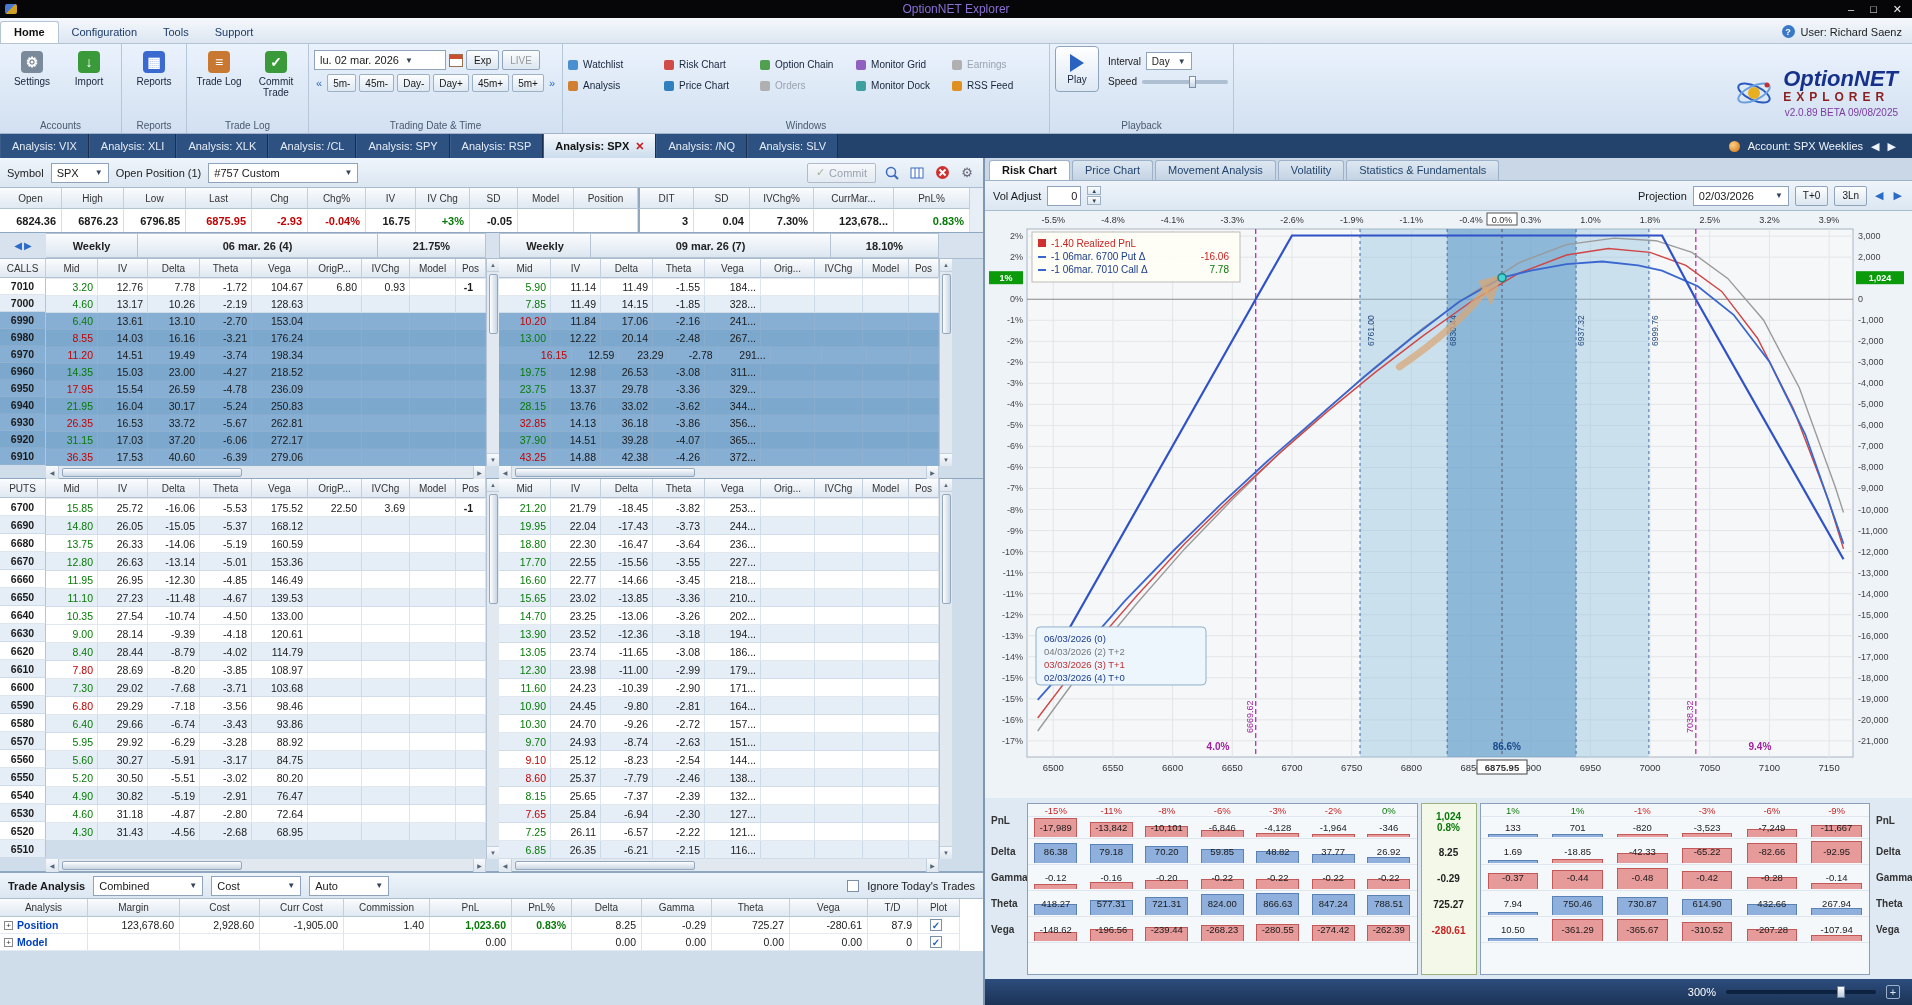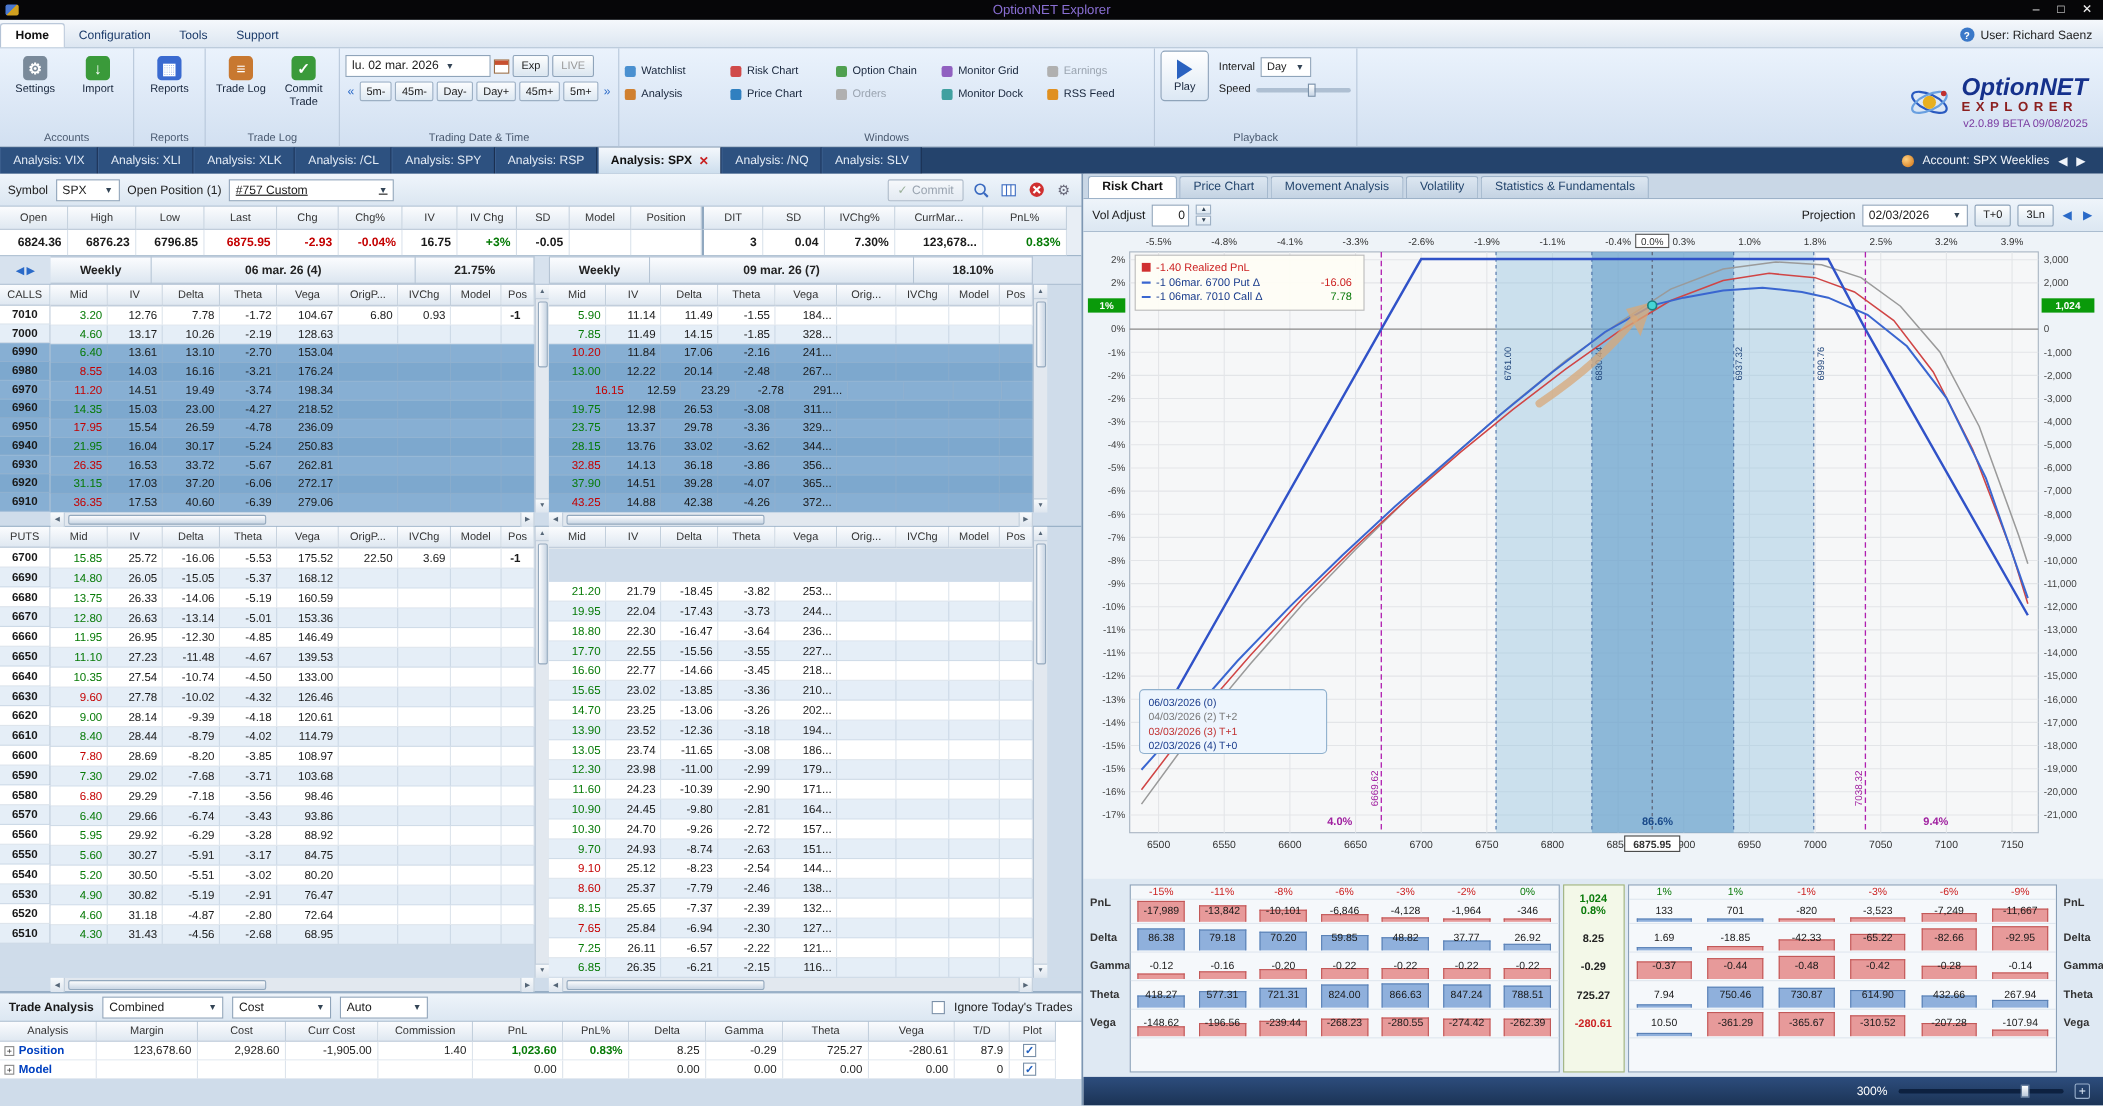--- a/index.html
+++ b/index.html
@@ -357,21 +357,21 @@
   <div id="main">
     <div class="lpanel">
 
       <div class="ltoolbar">
         <span class="lbl">Symbol</span>
         <span class="combo" style="width:58px;">
             <span>SPX</span>
             <span class="car">▼</span>
           </span>
         <span class="lbl">Open Position (1)</span>
-        <span class="combo" style="width:150px;text-decoration:underline;">
+        <span class="combo" style="width:150px;">
             <span>#757 Custom</span>
             <span class="car">▼</span>
           </span>
         <span style="flex:1"></span>
         <span class="combtn">
             <span style="color:#9ab09a;">✓</span>
             <span>Commit</span>
           </span>
         <span class="toolico">
             <svg width="14" height="14">
@@ -860,31 +860,20 @@
               <div class="cell c0 tg">10.35</div>
               <div class="cell c1">27.54</div>
               <div class="cell c2">-10.74</div>
               <div class="cell c3">-4.50</div>
               <div class="cell c4">133.00</div>
               <div class="cell c5"></div>
               <div class="cell c6"></div>
               <div class="cell c7"></div>
               <div class="cell c8"></div>
             </div>
-            <div class="chrow alt" style="height: 18px;">
-              <div class="cell c0 trd">9.60</div>
-              <div class="cell c1">27.78</div>
-              <div class="cell c2">-10.02</div>
-              <div class="cell c3">-4.32</div>
-              <div class="cell c4">126.46</div>
-              <div class="cell c5"></div>
-              <div class="cell c6"></div>
-              <div class="cell c7"></div>
-              <div class="cell c8"></div>
-            </div>
             <div class="chrow" style="height: 18px;">
               <div class="cell c0 tg">9.00</div>
               <div class="cell c1">28.14</div>
               <div class="cell c2">-9.39</div>
               <div class="cell c3">-4.18</div>
               <div class="cell c4">120.61</div>
               <div class="cell c5"></div>
               <div class="cell c6"></div>
               <div class="cell c7"></div>
               <div class="cell c8"></div>
@@ -1021,21 +1010,21 @@
               <div class="cell colhead c0">Mid</div>
               <div class="cell colhead c1">IV</div>
               <div class="cell colhead c2">Delta</div>
               <div class="cell colhead c3">Theta</div>
               <div class="cell colhead c4">Vega</div>
               <div class="cell colhead c5">Orig...</div>
               <div class="cell colhead c6">IVChg</div>
               <div class="cell colhead c7">Model</div>
               <div class="cell colhead c8">Pos</div>
             </div>
-            <div class="chrow" style="height: 18px; margin-top: 30px;">
+            <div class="chrow" style="height: 18px;">
               <div class="cell c0 tg">21.20</div>
               <div class="cell c1">21.79</div>
               <div class="cell c2">-18.45</div>
               <div class="cell c3">-3.82</div>
               <div class="cell c4">253...</div>
               <div class="cell c5"></div>
               <div class="cell c6"></div>
               <div class="cell c7"></div>
               <div class="cell c8"></div>
             </div>

